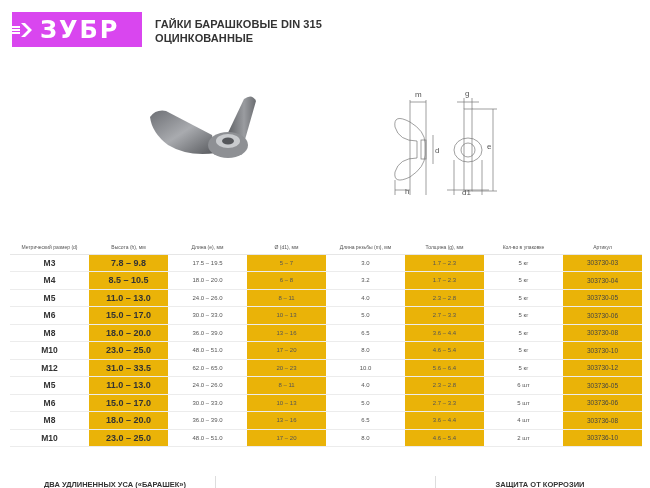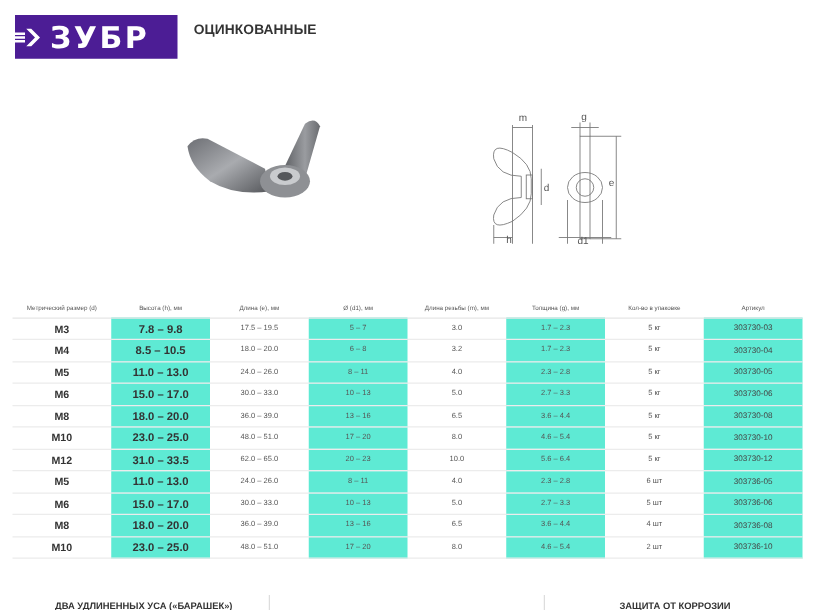--- a/index.html
+++ b/index.html
@@ -1,21 +1,21 @@
 <!DOCTYPE html>
 <html><head>
 <meta charset="utf-8">
 <style>
   * { box-sizing: border-box; margin: 0; padding: 0; }
   html, body { width: 650px; height: 488px; background: #ffffff; overflow: hidden; }
   body { font-family: "Liberation Sans", "DejaVu Sans", sans-serif; color: #333; position: relative; }
 
   .logo {
     position: absolute; left: 12px; top: 12px; width: 130px; height: 35px;
-    background: #4c1d95; display: flex; align-items: center; 
+    background: #d946ef; display: flex; align-items: center; 
   }
   .logo-arrow { width: 22px; height: 16px; margin-right: 6px; }
   .logo-text {
     color: #fff; font-weight: bold; font-size: 24px; letter-spacing: 2px;
     font-family: "DejaVu Sans", sans-serif; line-height: 1;
   }
 
   .title {
     position: absolute; left: 155px; top: 17px; font-size: 11px; line-height: 14px;
     font-weight: bold; color: #333; letter-spacing: 0.1px;
@@ -30,21 +30,21 @@
   }
   .spec-table col { width: 79px; }
   .spec-table th {
     font-size: 5px; font-weight: normal; color: #555; height: 14px;
     text-align: center; vertical-align: middle; border-bottom: 1px solid #e6e6e6;
   }
   .spec-table td {
     height: 17.5px; text-align: center; vertical-align: middle;
     border-bottom: 1px solid #ececec; font-size: 6px; color: #555;
   }
-  .spec-table td.shade, .spec-table th.shade { background: #5eead4; }
+  .spec-table td.shade, .spec-table th.shade { background: #eab308; }
   .spec-table td.size { font-size: 8.5px; font-weight: bold; color: #333; }
   .spec-table td.height { font-size: 9px; font-weight: bold; color: #333; }
   .spec-table td.art { font-size: 6.5px; color: #444; }
 
   .features {
     position: absolute; left: 0; top: 474px; width: 638px; height: 20px;
     display: flex; align-items: center;
   }
   .feature {
     font-size: 7.5px; font-weight: bold; color: #333; text-align: center;
@@ -64,20 +64,21 @@
   <svg class="logo-arrow" viewBox="0 0 22 16">
     <rect x="0" y="4" width="8" height="2" fill="#fff"></rect>
     <rect x="0" y="7" width="8" height="2" fill="#fff"></rect>
     <rect x="0" y="10" width="8" height="2" fill="#fff"></rect>
     <path d="M9 1 L13 1 L20 8 L13 15 L9 15 L16 8 Z" fill="#fff"></path>
   </svg>
   <span class="logo-text">ЗУБР</span>
 </div>
 
 <div class="title">
+  <div>ГАЙКИ БАРАШКОВЫЕ DIN 315</div>
   <div>ОЦИНКОВАННЫЕ</div>
 </div>
 
 <svg class="product-photo" viewBox="0 0 170 110">
   <defs>
     <linearGradient id="metal" x1="0" y1="0" x2="1" y2="1">
       <stop offset="0" stop-color="#6d6f74"></stop>
       <stop offset="0.5" stop-color="#a9abaf"></stop>
       <stop offset="1" stop-color="#55575b"></stop>
     </linearGradient>

